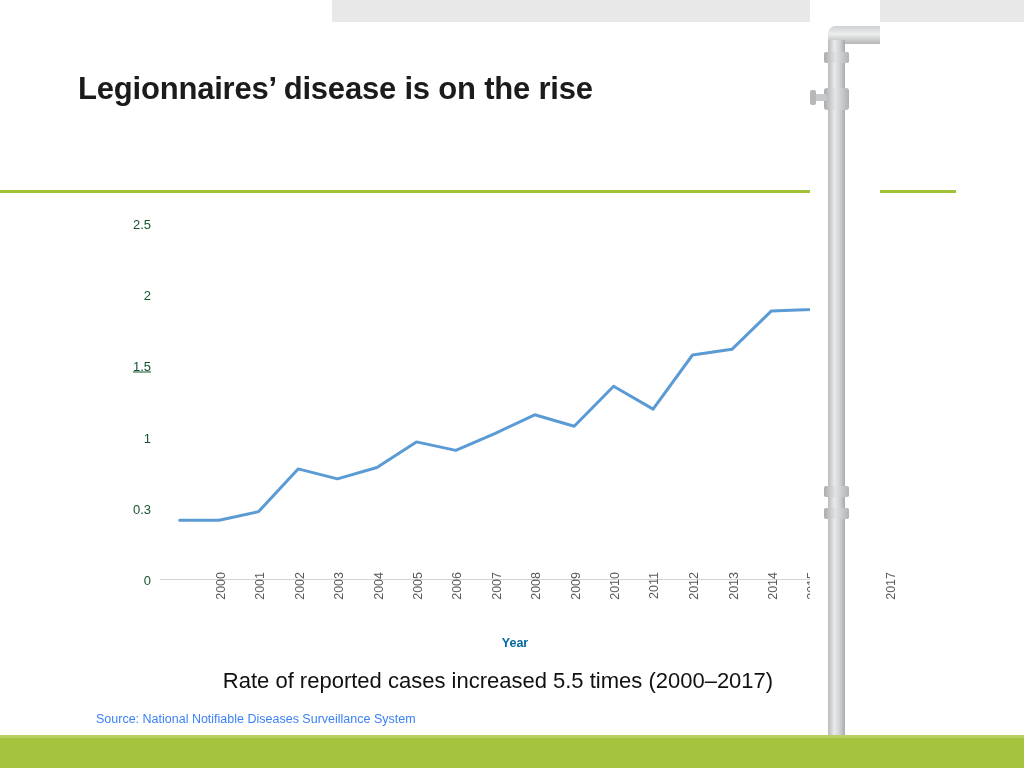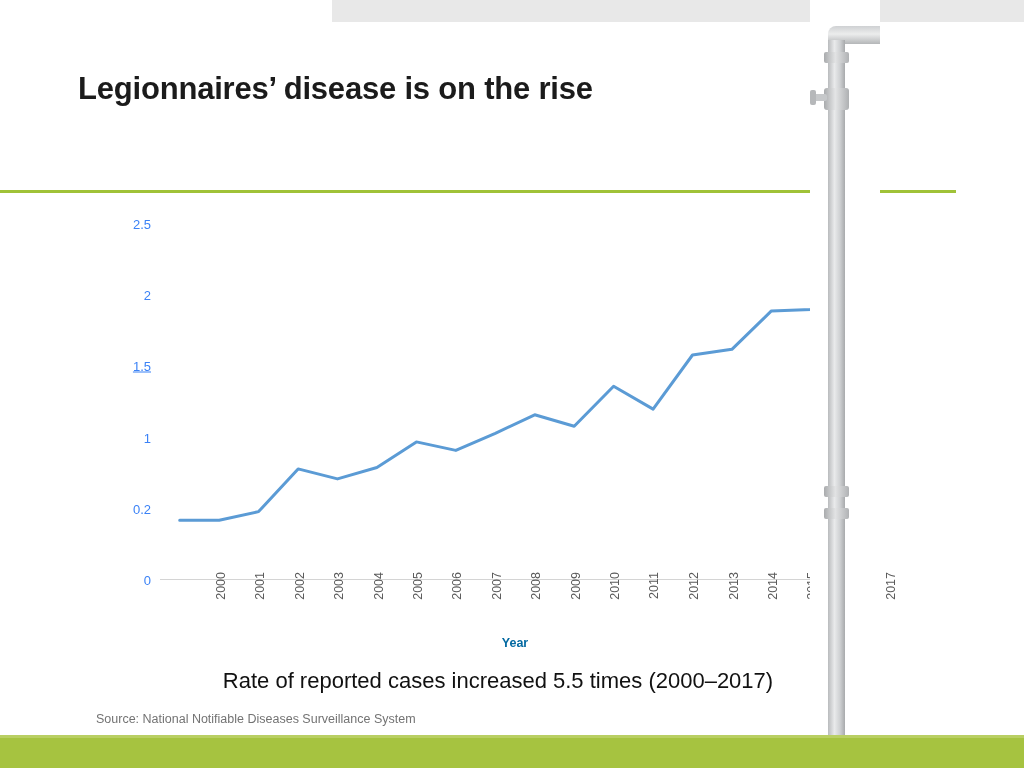--- a/index.html
+++ b/index.html
@@ -74,21 +74,21 @@
     left: 72px;
     top: 12px;
     width: 710px;
     height: 356px;
   }
   .ytick {
     position: absolute;
     right: 100%;
     margin-right: 9px;
     font-size: 13px;
-    color: #3b82f6;
+    color: #14532d;
     white-space: nowrap;
     transform: translateY(-50%);
   }
   .xaxis-line {
     position: absolute;
     left: 0;
     bottom: 0;
     width: 100%;
     height: 1px;
     background: #d4d4d4;
@@ -122,21 +122,21 @@
     text-align: center;
     font-size: 22px;
     font-weight: normal;
     color: #111111;
   }
   .source {
     position: absolute;
     left: 96px;
     top: 712px;
     font-size: 12.5px;
-    color: #737373;
+    color: #3b82f6;
   }
   
   .bottom-band {
     position: absolute;
     left: 0;
     bottom: 0;
     width: 1024px;
     height: 30px;
     background: #a6c340;
   }
@@ -237,21 +237,21 @@
     <div class="y-axis-title">
       
     </div>
 
     <div class="plot" id="plot">
       <div class="xaxis-line"></div>
       <svg id="plot-svg" width="710" height="356" viewBox="0 0 710 356" preserveAspectRatio="none" style="position:absolute;left:0;top:0;overflow:visible;">
         <polyline id="series-path" fill="none" stroke="#5b9bd5" stroke-width="3" stroke-linejoin="round" stroke-linecap="round" points="19.7,296.2 59.2,296.2 98.6,287.6 138.1,244.9 177.5,254.9 216.9,243.5 256.4,217.9 295.8,226.4 335.3,209.3 374.7,190.8 414.2,202.2 453.6,162.3 493.1,185.1 532.5,131.0 571.9,125.3 611.4,86.9 650.8,85.4 690.3,28.5"></polyline>
       </svg>
     <div class="ytick" style="top: 356px;">0</div>
-        <div class="ytick" style="top: 284.8px;">0.2</div>
+        <div class="ytick" style="top: 284.8px;">0.3</div>
         <div class="ytick" style="top: 213.6px;">1</div>
         <div class="ytick" style="top: 142.4px; text-decoration: underline;">1.5</div>
         <div class="ytick" style="top: 71.2px;">2</div>
         <div class="ytick" style="top: 0px;">2.5</div>
         <div class="xtick" style="left: 25.7222px; bottom: -6px;">2000</div>
         <div class="xtick" style="left: 65.1667px; bottom: -6px;">2001</div>
         <div class="xtick" style="left: 104.611px; bottom: -6px;">2002</div>
         <div class="xtick" style="left: 144.056px; bottom: -6px;">2003</div>
         <div class="xtick" style="left: 183.5px; bottom: -6px;">2004</div>
         <div class="xtick" style="left: 222.944px; bottom: -6px;">2005</div>

